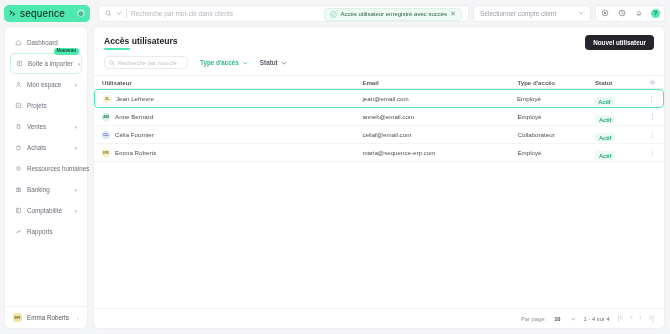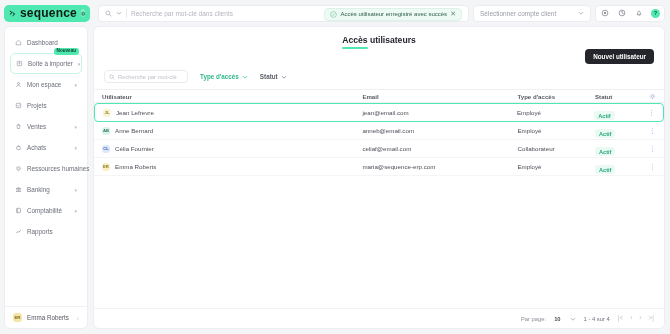--- a/index.html
+++ b/index.html
@@ -13,21 +13,21 @@
 
   
   .topbar { height: 26px; display: flex; align-items: center; padding: 0 5px 0 0; gap: 4px; flex-shrink: 0; }
   .brand {
     width: 86px; height: 17px; margin: 0 4px 0 4px;
     background: #4fe8b0; border-radius: 5px;
     display: flex; align-items: center; gap: 4px; padding: 0 5px;
     flex-shrink: 0;
   }
   .brand-mark { width: 7px; height: 7px; flex-shrink: 0; }
-  .brand-name { font-size: 12px; font-weight: 700; color: #0d1b16; letter-spacing: .2px; }
+  .brand-name { font-size: 10px; font-weight: 400; color: #0d1b16; letter-spacing: .2px; }
   .brand-badge {
     margin-left: auto; width: 8px; height: 8px; border-radius: 50%;
     background: #8defcb; display: flex; align-items: center; justify-content: center;
     font-size: 5px; color: #0d4d36;
   }
   .search-wrap {
     flex: 1; height: 17px; background: #fff; border-radius: 4px;
     display: flex; align-items: center; padding: 0 6px; gap: 4px;
     border: 1px solid #ececf0; position: relative; min-width: 0;
   }
@@ -87,21 +87,21 @@
     display: flex; align-items: center; justify-content: center; font-size: 4.4px; font-weight: 700; flex-shrink: 0;
   }
   .foot-name { font-size: 6.3px; color: #55585f; }
   .foot-caret { margin-left: auto; font-size: 6px; color: #b6b9c3; }
 
   
   .main {
     flex: 1; background: #fff; border-radius: 6px; border: 1px solid #eeeef2;
     display: flex; flex-direction: column; min-width: 0; position: relative;
   }
-  .main-head { padding: 8px 10px 0 10px; display: flex; align-items: center; flex-direction: column; }
+  .main-head { padding: 8px 10px 0 10px; display: flex; align-items: flex-end; }
   .page-title { font-size: 8.6px; font-weight: 700; color: #22242b; position: relative; }
   .title-underline { width: 26px; height: 2px; background: #4fe8b0; border-radius: 2px; margin-top: 2px; }
   .new-user-btn {
     margin-left: auto; background: #25262b; color: #fff; font-size: 6.3px; font-weight: 600;
     border-radius: 4px; padding: 4px 8px; cursor: pointer; white-space: nowrap;
   }
   .filters { display: flex; align-items: center; gap: 12px; padding: 6px 10px 6px 10px; }
   .filter-search {
     width: 84px; height: 13px; border: 1px solid #eaebef; border-radius: 4px;
     display: flex; align-items: center; gap: 3px; padding: 0 4px;

